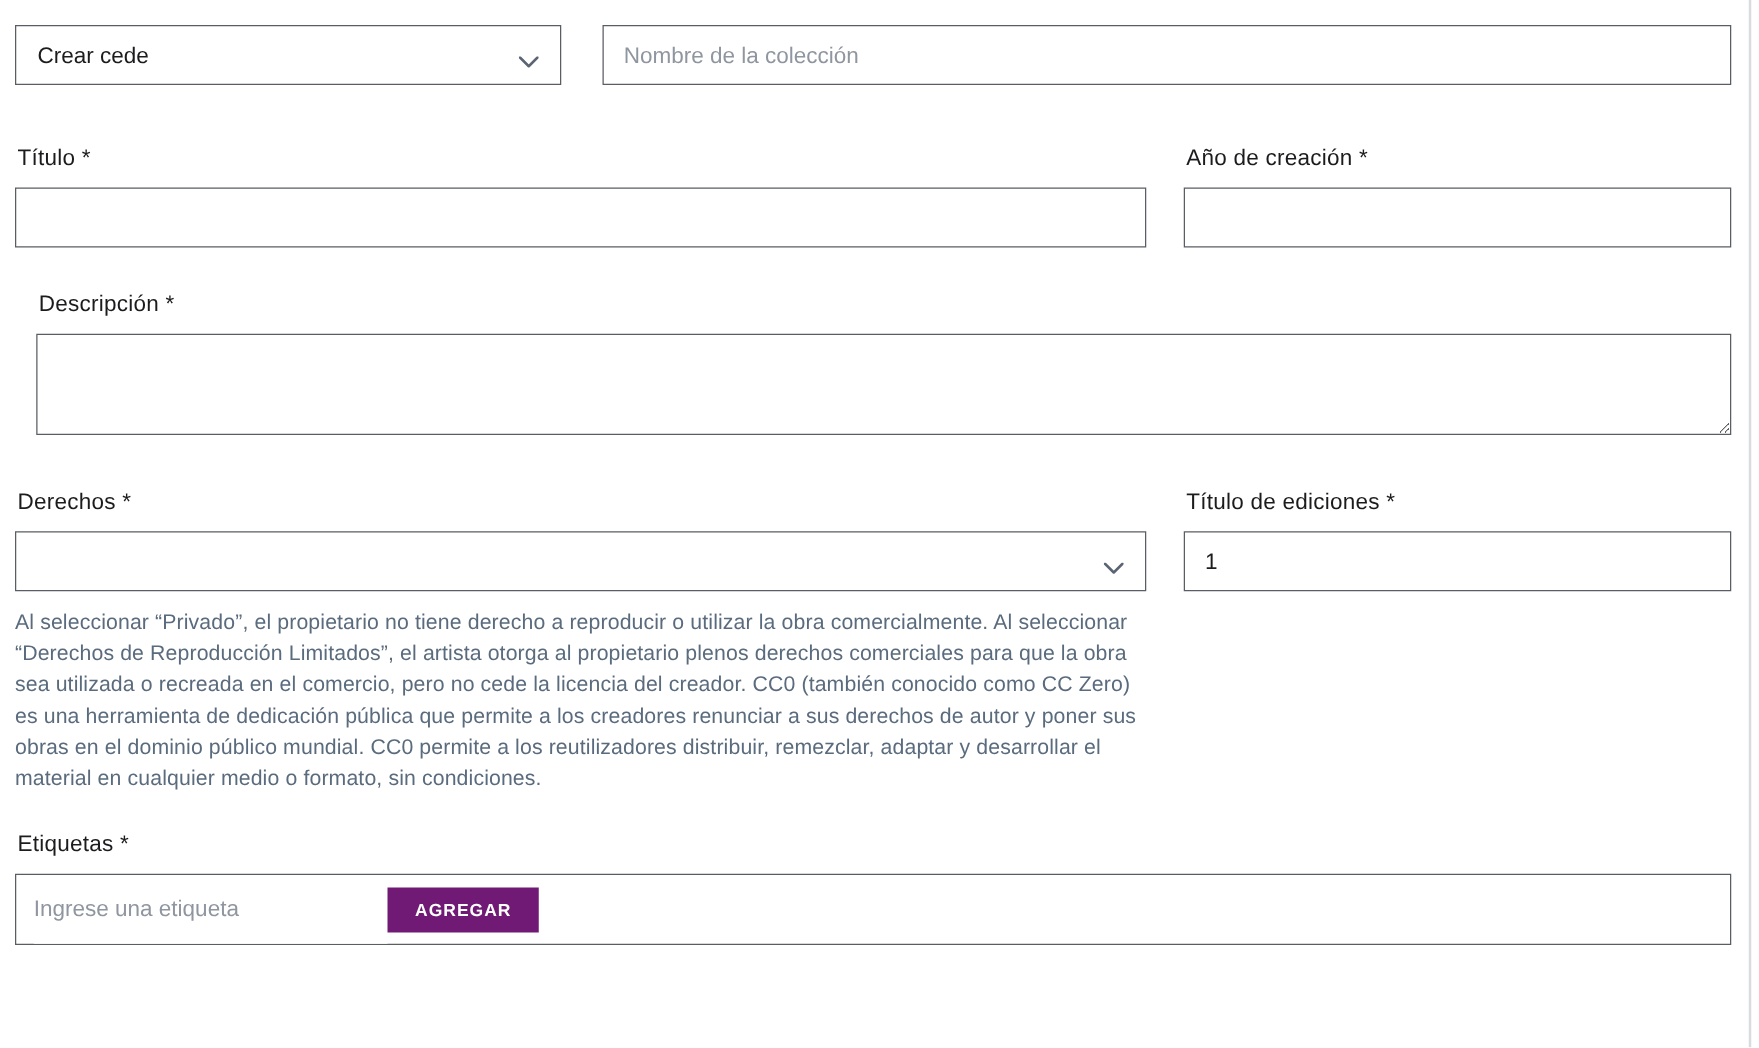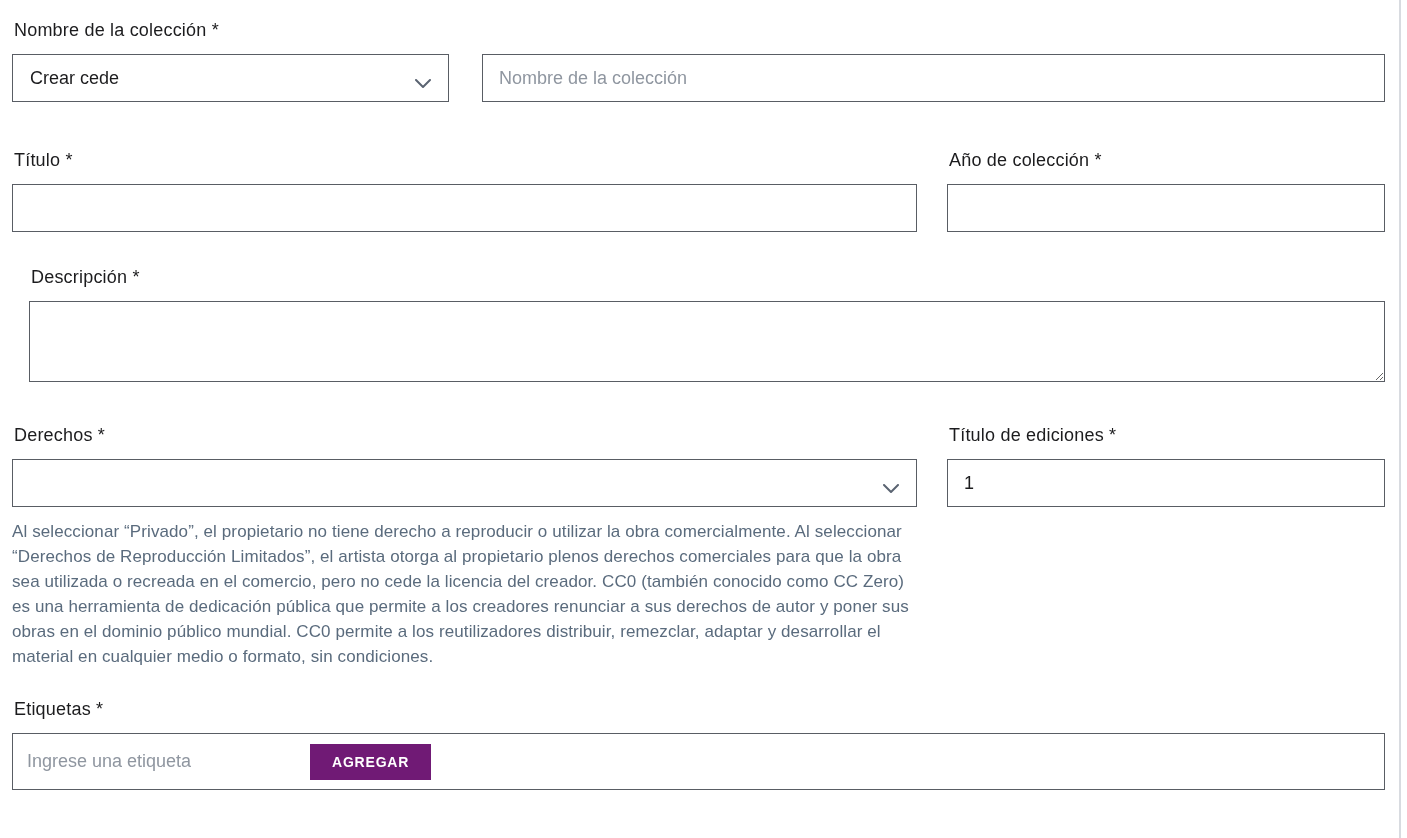--- a/index.html
+++ b/index.html
@@ -114,21 +114,20 @@
     cursor: pointer;
   }
 </style>
 </head>
 <body>
 
 <div class="page">
   <div class="edge-line"></div>
 
   <div class="section-1">
-    <label class="field-label">Nombre de la colección *</label>
     <div class="row">
       <div class="control select w-select-1">
         <span>Crear cede</span>
         <span class="chev">
           <svg width="16" height="10" viewBox="0 0 16 10">
               <path d="M1 1l7 7 7-7" fill="none" stroke="#5b6472" stroke-width="2" stroke-linecap="round" stroke-linejoin="round"></path>
             </svg>
         </span>
       </div>
       <div class="gap-33"></div>
@@ -138,21 +137,21 @@
     </div>
   </div>
 
   <div class="section-2 row">
     <div class="col-left">
       <label class="field-label">Título *</label>
       <input class="control" type="text" style="">
     </div>
     <div class="col-gap"></div>
     <div class="col-right">
-      <label class="field-label">Año de colección *</label>
+      <label class="field-label">Año de creación *</label>
       <input class="control" type="text" style="">
     </div>
   </div>
 
   <div class="section-3">
     <label class="field-label">Descripción *</label>
     <textarea class="control" style=""></textarea>
   </div>
 
   <div class="section-4 row">

